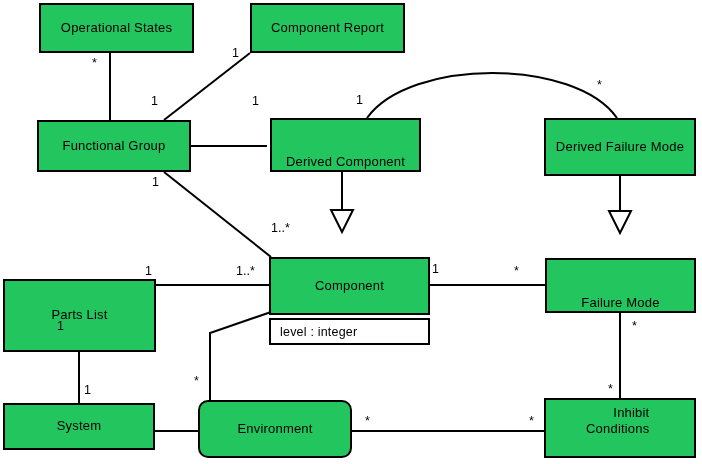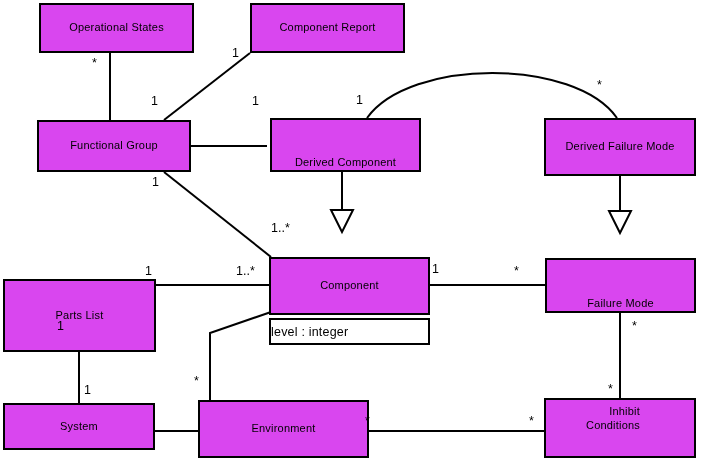--- a/index.html
+++ b/index.html
@@ -20,43 +20,44 @@
     left: 0;
     top: 0;
     width: 702px;
     height: 464px;
     pointer-events: none;
   }
   .uml-class {
     position: absolute;
     box-sizing: border-box;
     border: 2px solid #000000;
-    background: #d946ef;
+    background: #22c55e;
     display: flex;
     align-items: center;
     justify-content: center;
-    font-size: 11px;
+    font-size: 13px;
     color: #000000;
     letter-spacing: 0.2px;
     line-height: 1.25;
     text-align: center;
     z-index: 2;
   }
   .uml-class .cname {
     display: block;
     white-space: pre-line;
   }
   .uml-compartment {
     position: absolute;
     box-sizing: border-box;
     border: 2px solid #000000;
     background: #ffffff;
     display: flex;
     align-items: center;
     justify-content: flex-start;
+    padding-left: 9px;
     font-size: 12.5px;
     color: #000000;
     letter-spacing: 0.2px;
     z-index: 2;
   }
   .uml-class.align-left {
     justify-content: flex-start;
     align-items: flex-start;
     padding-left: 12px;
     padding-top: 6px;
@@ -144,21 +145,21 @@
   </div>
 
   <div class="uml-class" style="left:545px;top:258px;width:151px;height:55px;align-items:flex-end;">
     <span class="cname">Failure Mode</span>
   </div>
 
   <div class="uml-class" style="left:3px;top:403px;width:152px;height:47px;">
     <span class="cname">System</span>
   </div>
 
-  <div class="uml-class" style="left:198px;top:400px;width:171px;height:58px;">
+  <div class="uml-class" style="left:198px;top:400px;width:154px;height:58px;border-radius:10px;">
     <span class="cname">Environment</span>
   </div>
 
   <div class="uml-class align-left" style="left:544px;top:398px;width:152px;height:60px;padding-left:40px;padding-top:5px;">
     <span class="cname">Inhibit
 Conditions</span>
   </div>
 
   <span class="mult" style="left:92px;top:57px;">*</span>
   <span class="mult" style="left:151px;top:95px;">1</span>

